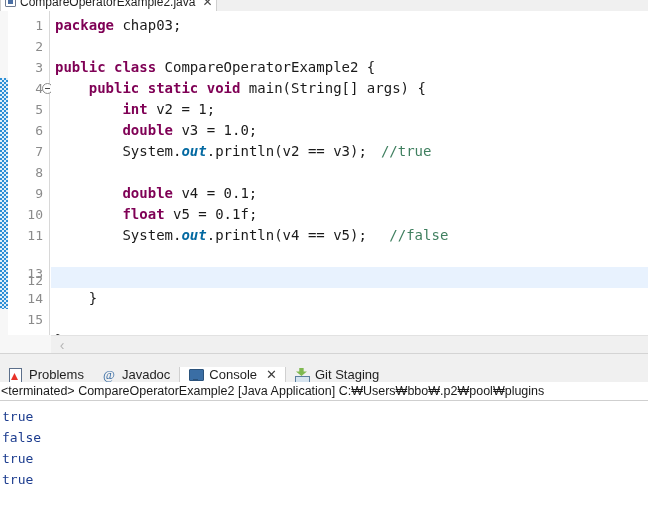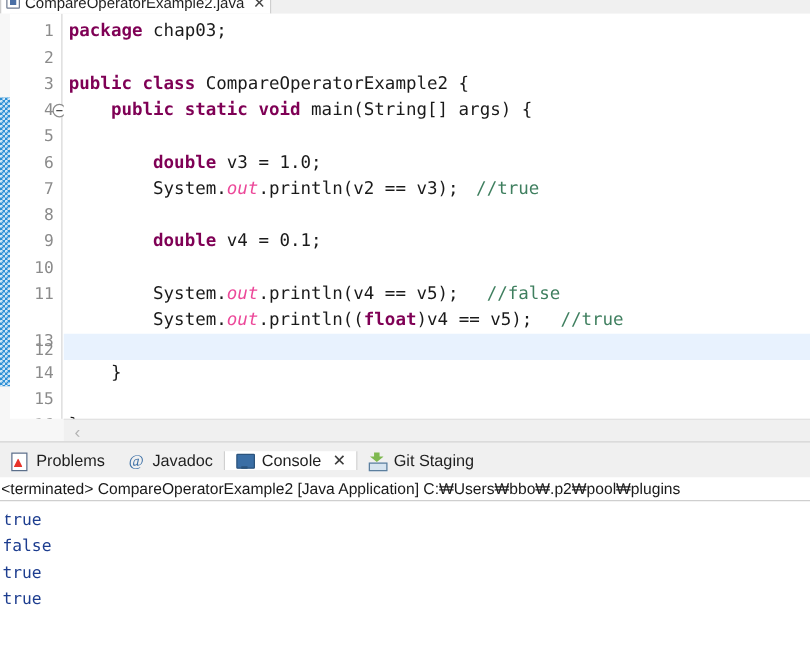--- a/index.html
+++ b/index.html
@@ -80,21 +80,21 @@
     content: ""; position: absolute; left: 2px; top: 4px;
     width: 5px; height: 1px; background: #4a4a4a;
   }
   .code-row {
     position: absolute; left: 4px; height: 21px; line-height: 21px;
     font-family: "DejaVu Sans Mono", monospace; font-size: 14px;
     color: #1a1a1a; white-space: pre;
   }
   .kw  { color: #7f0055; font-weight: bold; }
   .cmt { color: #3f7f5f; margin-left: 14px; }
-  .fld { color: #ec4899; font-style: italic; font-weight: normal; }
+  .fld { color: #0369a1; font-style: italic; font-weight: bold; }
   .brk {
     outline: 1px solid #8b0046; outline-offset: 0px;
     background: #ffffff;
   }
 
   
   .hscroll {
     position: absolute; left: 51px; bottom: 0; right: 0; height: 18px;
     background: #f0f0f0; border-top: 1px solid #e2e2e2;
   }
@@ -108,21 +108,21 @@
   }
 
   
   .views {
     position: absolute; left: 0; top: 353px; width: 648px; height: 177px;
     background: #ffffff;
   }
   .view-tabs {
     position: absolute; left: 0; top: 0; width: 648px; height: 29px;
     background: #f0f0f0; border-top: 1px solid #d4d4d4;
-    display: flex; align-items: center;
+    display: flex; align-items: flex-end;
   }
   .vtab {
     display: flex; align-items: center; gap: 5px;
     padding: 0 8px; font-size: 13px; color: #1f1f1f; white-space: nowrap;
     border-right: 1px solid transparent;
   }
   .vtab.active {
     background: #ffffff;
     border-left: 1px solid #d0d0d0; border-right: 1px solid #d0d0d0;
     font-weight: normal;
@@ -222,26 +222,27 @@
         <div class="gut-row" style="top: 298px;">15</div>
         <div class="gut-row" style="top: 319px;">16</div>
         <div class="gut-row" style="top: 340px;">17</div>
       </div>
     <div class="code-area" id="code-area">
         <div class="line-hl" style="top: 256px; background: rgb(232, 242, 254);"></div>
         <div class="code-row" style="top: 4px;"><span class="kw">package</span><span> chap03;</span></div>
         <div class="code-row" style="top: 25px;"></div>
         <div class="code-row" style="top: 46px;"><span class="kw">public class</span><span> CompareOperatorExample2 {</span></div>
         <div class="code-row" style="top: 67px;"><span>    </span><span class="kw">public static void</span><span> main(String[] args) {</span></div>
+        <div class="code-row" style="top: 88px;"><span>        </span><span class="kw">int</span><span> v2 = 1;</span></div>
         <div class="code-row" style="top: 109px;"><span>        </span><span class="kw">double</span><span> v3 = 1.0;</span></div>
         <div class="code-row" style="top: 130px;"><span>        System.</span><span class="fld">out</span><span>.println(v2 == v3);</span><span class="cmt">//true</span></div>
         <div class="code-row" style="top: 151px;"></div>
         <div class="code-row" style="top: 172px;"><span>        </span><span class="kw">double</span><span> v4 = 0.1;</span></div>
+        <div class="code-row" style="top: 193px;"><span>        </span><span class="kw">float</span><span> v5 = 0.1f;</span></div>
         <div class="code-row" style="top: 214px;"><span>        System.</span><span class="fld">out</span><span>.println(v4 == v5); </span><span class="cmt">//false</span></div>
-        <div class="code-row" style="top: 235px;"><span>        System.</span><span class="fld">out</span><span>.println((</span><span class="kw">float</span><span>)v4 == v5); </span><span class="cmt">//true</span></div>
         <div class="code-row" style="top: 277px;"><span>    }</span></div>
         <div class="code-row" style="top: 298px;"></div>
         <div class="code-row" style="top: 319px;"><span>}</span></div>
         <div class="code-row" style="top: 340px;"></div>
       </div>
     <div class="editor-foot"></div>
     <div class="hscroll">
       <span class="arrow">‹</span>
     </div>
   </div>

